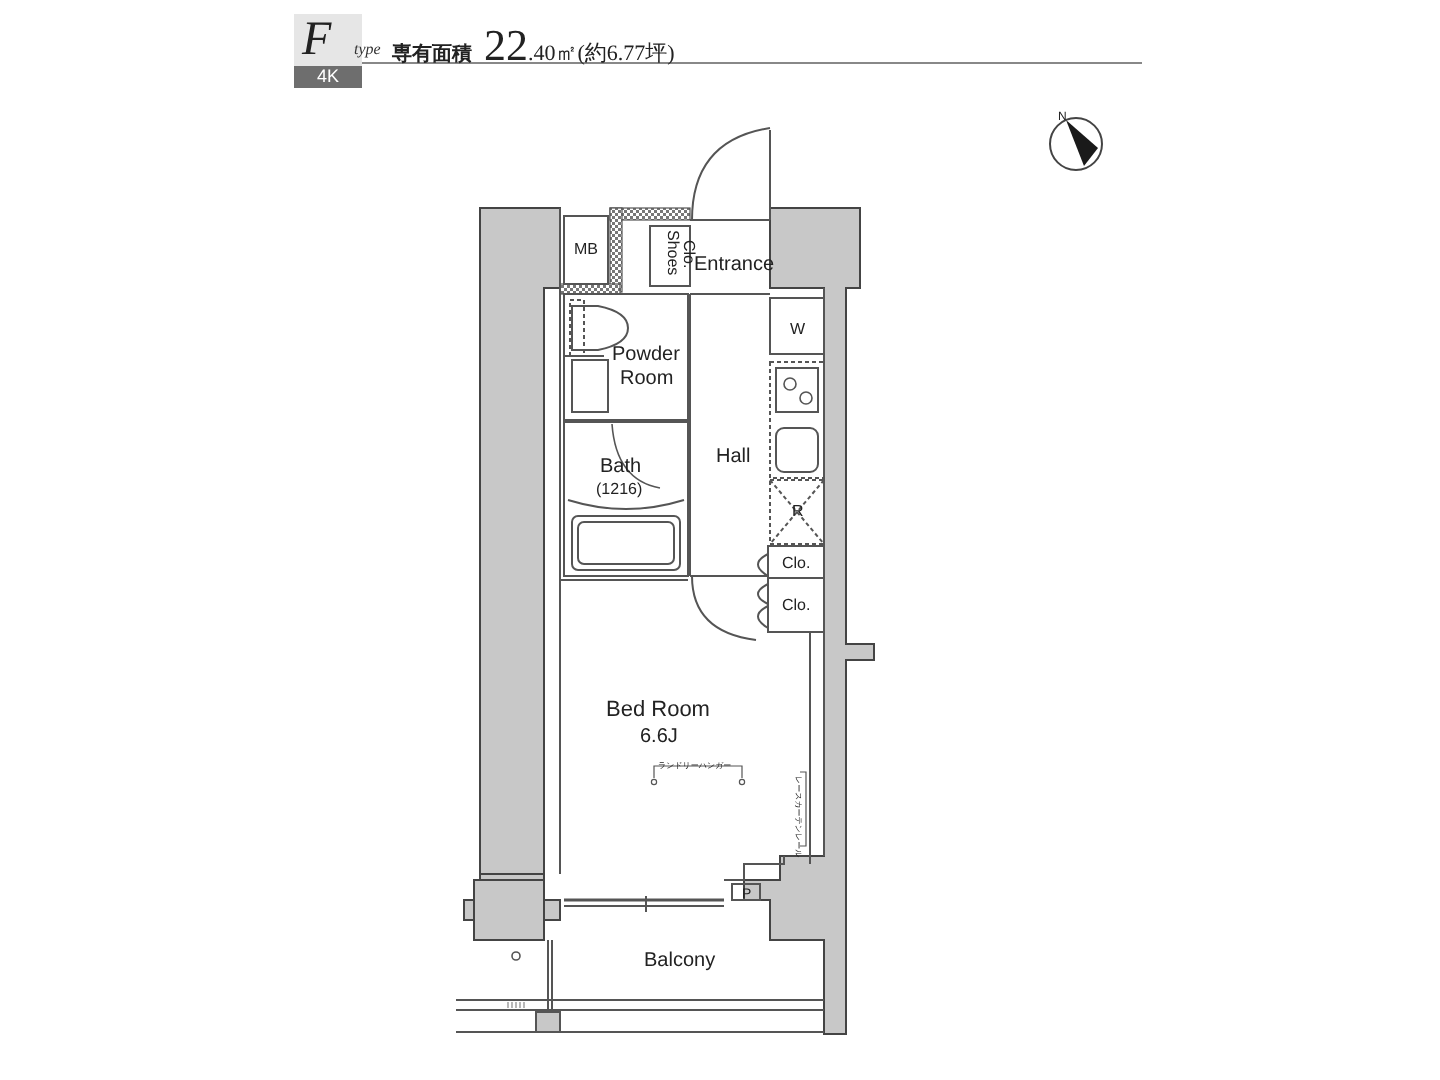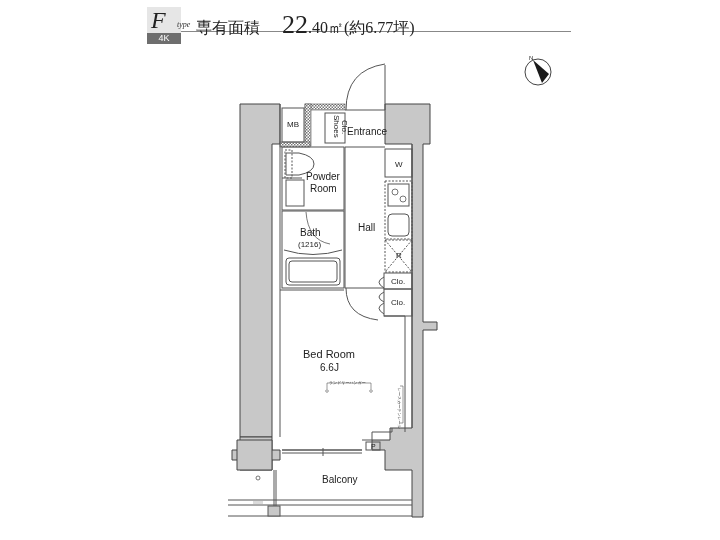--- a/index.html
+++ b/index.html
@@ -4,23 +4,23 @@
 <style>
   html, body { margin:0; padding:0; background:#ffffff; }
   body { width:720px; height:540px; position:relative; overflow:hidden; font-family:"Liberation Sans", sans-serif; }
   .header { position:absolute; left:0; top:0; width:720px; height:50px; }
   .type-box { position:absolute; left:147px; top:7px; width:34px; height:26px; background:#e6e6e6; }
   .type-letter { position:absolute; left:4px; top:1px; font-family:"Liberation Serif", serif; font-style:italic; font-size:24px; color:#222; line-height:24px; }
   .type-sub { position:absolute; left:30px; top:13px; font-family:"Liberation Serif", serif; font-style:italic; font-size:8px; color:#333; }
   .type-layout { position:absolute; left:147px; top:33px; width:34px; height:11px; background:#6e6e6e; color:#fff; font-size:9px; line-height:11px; text-align:center; }
   .rule { position:absolute; left:181px; top:31px; width:390px; height:1px; background:#888; }
   .area { position:absolute; left:196px; top:10px; font-family:"Liberation Serif", serif; color:#222; white-space:nowrap; }
-  .area .lbl { font-size:16px; font-weight:normal;text-align:center; }
-  .area .num { font-size:26px; margin-left:22px; }
-  .area .unit { font-size:16px; }
+  .area .lbl { font-size:10px; font-weight:bold;text-align:center; }
+  .area .num { font-size:22px; margin-left:6px; }
+  .area .unit { font-size:11px; }
   .compass { position:absolute; left:520px; top:52px; width:34px; height:36px; }
   .plan { position:absolute; left:0; top:0; width:720px; height:540px; }
   .lbl-text { font-family:"Liberation Sans", sans-serif; fill:#222; }
 </style>
 </head>
 <body>
 
 <div class="header">
   <div class="type-box">
     <span class="type-letter">F</span>

